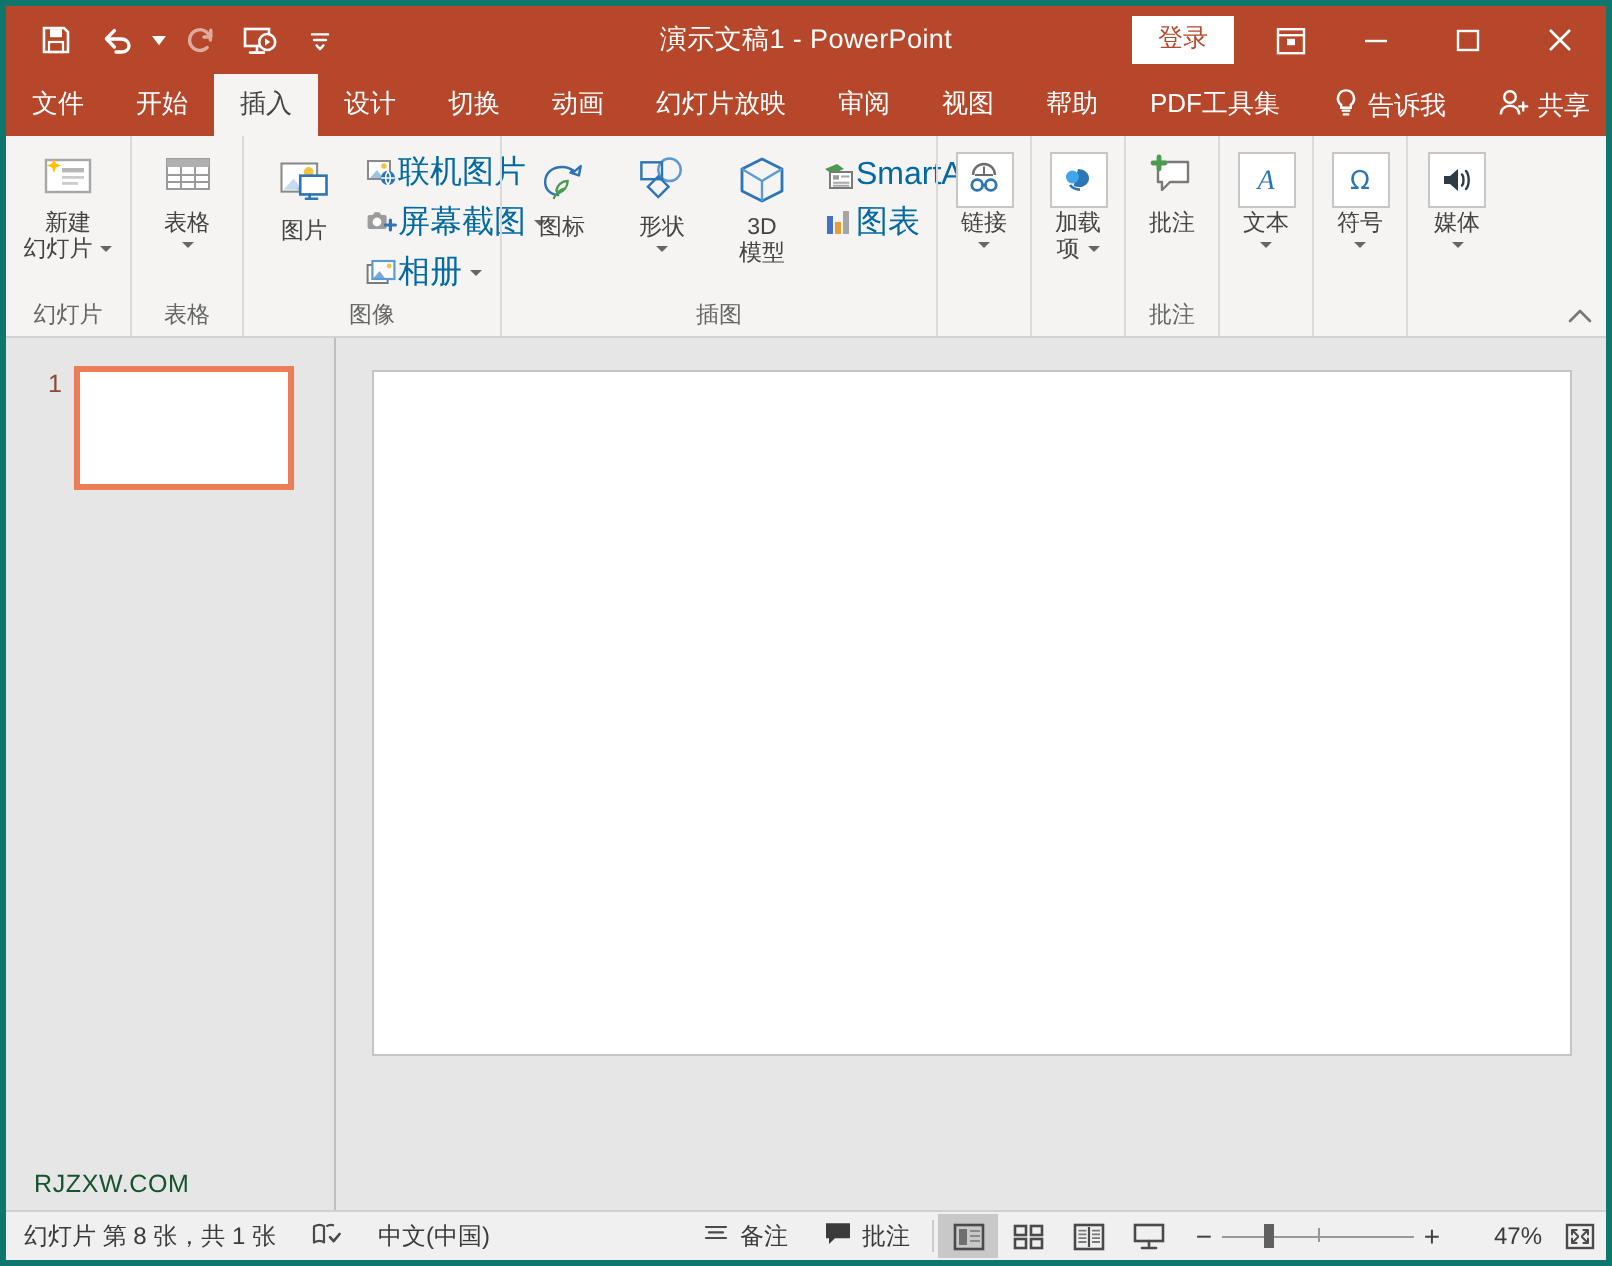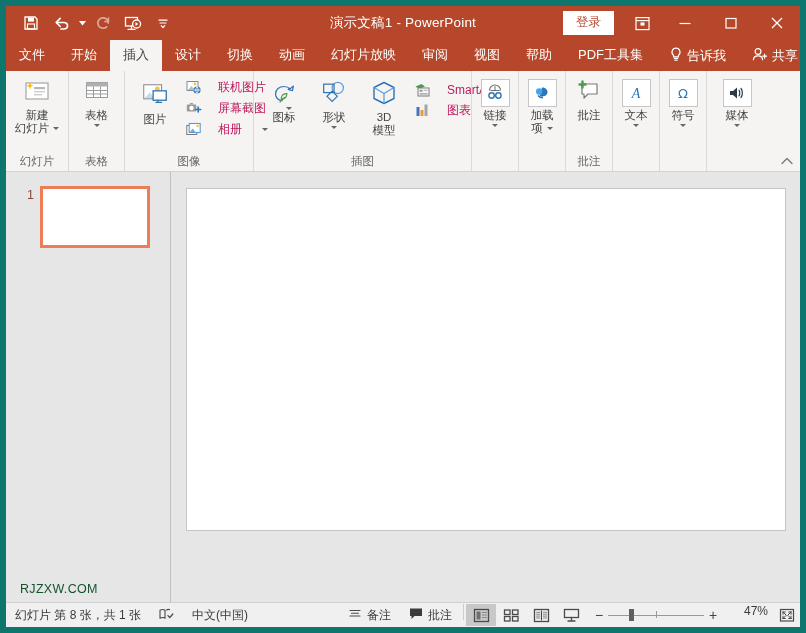--- a/index.html
+++ b/index.html
@@ -10,21 +10,21 @@
     width: 806px; height: 633px;
     font-family: "Liberation Sans", "DejaVu Sans", sans-serif;
     overflow: hidden;
     position: relative;
     -webkit-font-smoothing: antialiased;
   }
   .app {
     width: 806px; height: 633px;
     position: relative;
     display: flex; flex-direction: column;
-    border: 6px solid #0f766e;
+    border: 3px solid #0f766e;
     box-sizing: border-box;
     background: #ffffff;
   }
 
   
   .titlebar {
     height: 34px;
     background: #b7472a;
     display: flex; align-items: center;
     position: relative;
@@ -179,22 +179,22 @@
     margin-left: 4px;
   }
 
   
   .smallcol {
     display: flex; flex-direction: column;
     padding: 3px 4px 0 2px;
     gap: 2px;
   }
   .smallbtn {
-    display: flex; align-items: center; gap: 16px;
-    font-size: 12px; color: #be185d;
+    display: flex; align-items: center; gap: 0;
+    font-size: 16px; color: #0369a1;
     padding: 1px 3px;
     cursor: default;
     white-space: nowrap;
   }
   .smallbtn .sico { width: 17px; height: 16px; flex: none; display:flex; align-items:center; justify-content:center;}
 
   .icon-box {
     width: 30px; height: 30px;
     display: flex; align-items: center; justify-content: center;
   }
@@ -280,21 +280,21 @@
     color: #3b3b3b;
     flex: none;
   }
   .sb-item {
     display: flex; align-items: center; gap: 5px;
     padding: 0 9px;
     height: 22px;
     cursor: default;
     white-space: nowrap;
   }
-  .sb-right { margin-left: auto; display: flex; align-items: flex-start; }
+  .sb-right { margin-left: auto; display: flex; align-items: center; }
   .view-btn {
     width: 30px; height: 22px;
     display: flex; align-items: center; justify-content: center;
     cursor: default;
   }
   .view-btn.active { background: #c8c8c8; }
   .zoom-wrap {
     display: flex; align-items: center; gap: 0px;
     padding: 0 4px;
   }
@@ -691,21 +691,21 @@
             </svg>
           </span>
           <span class="lbl">符号</span>
           <span class="caret-d"></span>
         </div>
       </div>
       <div class="group-label"></div>
     </div>
 
     <div class="group" style="width:50px">
-      <div class="group-body" style="justify-content:flex-start">
+      <div class="group-body" style="justify-content:center">
         <div class="bigbtn" style="padding-top:4px">
           <span class="icon-box framed">
             <svg width="20" height="18" viewBox="0 0 20 18">
               <path d="M3 7h3l4-3.5v11L6 11H3z" fill="#2e3a45"></path>
               <path d="M12 6.2c1 1.1 1 4.5 0 5.6M14 4.5c1.8 2 1.8 7 0 9" fill="none" stroke="#2e3a45" stroke-width="1.2" stroke-linecap="round"></path>
             </svg>
           </span>
           <span class="lbl">媒体</span>
           <span class="caret-d"></span>
         </div>

